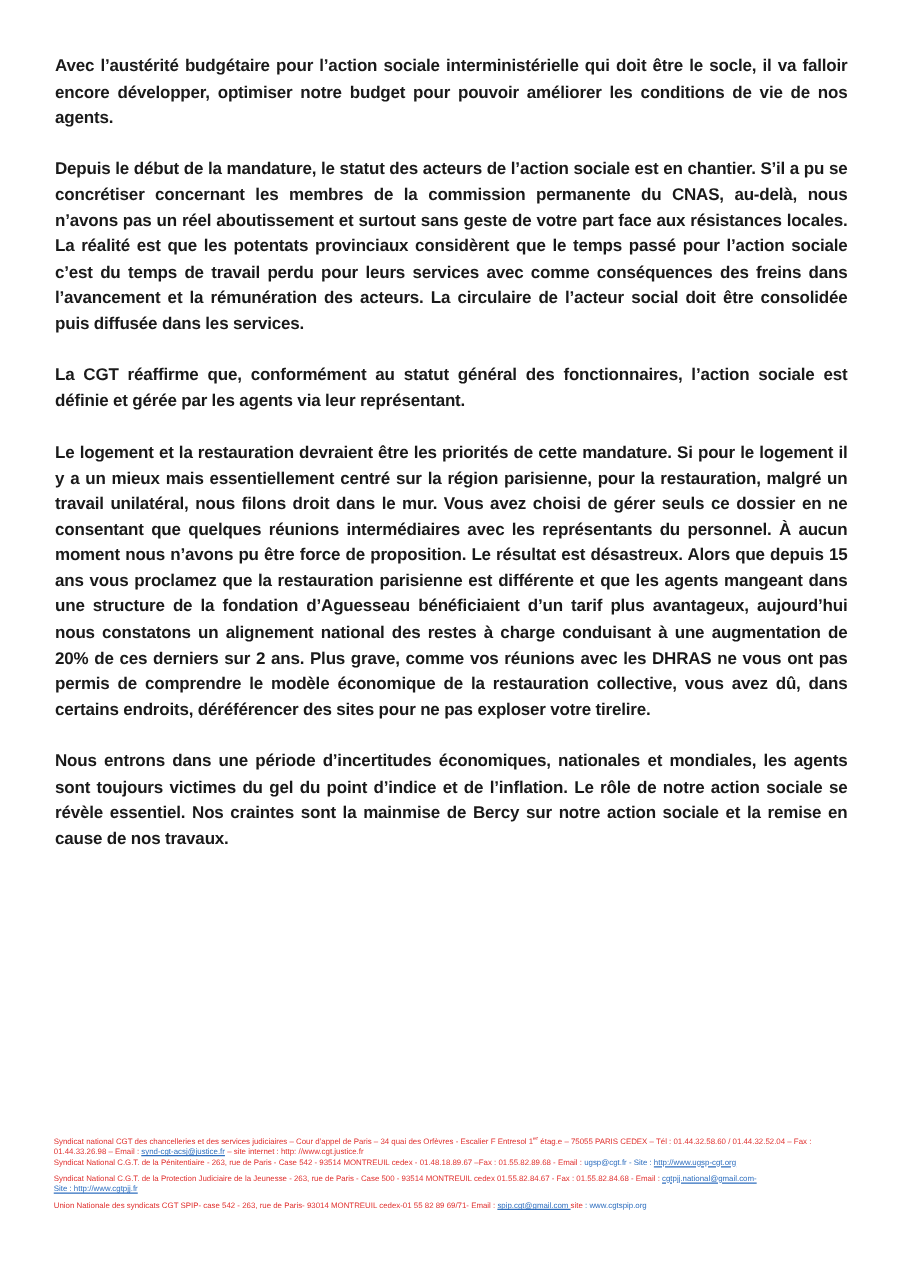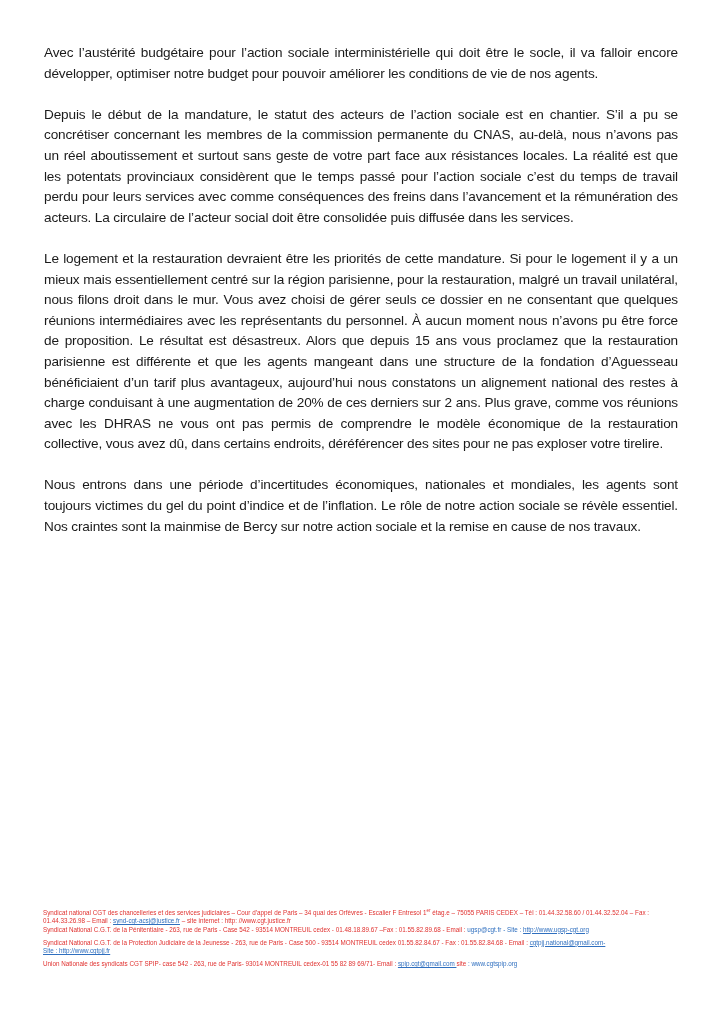--- a/index.html
+++ b/index.html
@@ -27,20 +27,21 @@
       width: 634px;
       font-family: "Liberation Sans", sans-serif;
       font-size: 13.6px;
       line-height: 20.6px;
       color: #1a1a1a;
     }
     .body-text p {
       margin: 0 0 20.6px 0;
       text-align: justify;
       letter-spacing: -0.15px;
+      font-weight: bold;
     }
     .footer {
       position: absolute;
       left: 43px;
       top: 907px;
       width: 640px;
       font-family: "Liberation Sans", sans-serif;
       font-size: 6.3px;
       line-height: 8.2px;
       color: #e0312f;
@@ -60,20 +61,21 @@
     }
   </style>
 </head>
 <body>
 
 <div class="page">
 
   <div class="body-text">
     <p>Avec l’austérité budgétaire pour l’action sociale interministérielle qui doit être le socle, il va falloir encore développer, optimiser notre budget pour pouvoir améliorer les conditions de vie de nos agents.</p>
     <p>Depuis le début de la mandature, le statut des acteurs de l’action sociale est en chantier. S’il a pu se concrétiser concernant les membres de la commission permanente du CNAS, au-delà, nous n’avons pas un réel aboutissement et surtout sans geste de votre part face aux résistances locales. La réalité est que les potentats provinciaux considèrent que le temps passé pour l’action sociale c’est du temps de travail perdu pour leurs services avec comme conséquences des freins dans l’avancement et la rémunération des acteurs. La circulaire de l’acteur social doit être consolidée puis diffusée dans les services.</p>
+    <p>La CGT réaffirme que, conformément au statut général des fonctionnaires, l’action sociale est définie et gérée par les agents via leur représentant.</p>
     <p>Le logement et la restauration devraient être les priorités de cette mandature. Si pour le logement il y a un mieux mais essentiellement centré sur la région parisienne, pour la restauration, malgré un travail unilatéral, nous filons droit dans le mur. Vous avez choisi de gérer seuls ce dossier en ne consentant que quelques réunions intermédiaires avec les représentants du personnel. À aucun moment nous n’avons pu être force de proposition. Le résultat est désastreux. Alors que depuis 15 ans vous proclamez que la restauration parisienne est différente et que les agents mangeant dans une structure de la fondation d’Aguesseau bénéficiaient d’un tarif plus avantageux, aujourd’hui nous constatons un alignement national des restes à charge conduisant à une augmentation de 20% de ces derniers sur 2 ans. Plus grave, comme vos réunions avec les DHRAS ne vous ont pas permis de comprendre le modèle économique de la restauration collective, vous avez dû, dans certains endroits, déréférencer des sites pour ne pas exploser votre tirelire.</p>
     <p>Nous entrons dans une période d’incertitudes économiques, nationales et mondiales, les agents sont toujours victimes du gel du point d’indice et de l’inflation. Le rôle de notre action sociale se révèle essentiel. Nos craintes sont la mainmise de Bercy sur notre action sociale et la remise en cause de nos travaux.</p>
   </div>
 
   <div class="footer">
     <div class="block">
       <span>Syndicat national CGT des chancelleries et des services judiciaires – Cour d’appel de Paris – 34 quai des Orfèvres  - Escalier F Entresol 1</span><sup style="font-size:4.5px;">er</sup><span> étag.e – 75055 PARIS CEDEX – Tél : 01.44.32.58.60 / 01.44.32.52.04 – Fax : 01.44.33.26.98 – Email : </span><span class="link">synd-cgt-acsj@justice.fr</span><span> – site internet : http: //www.cgt.justice.fr</span>
     </div>
     <div class="block">
       <span>Syndicat National C.G.T. de la Pénitentiaire - 263, rue de Paris - Case 542 - 93514 MONTREUIL cedex - 01.48.18.89.67 –Fax : 01.55.82.89.68  - Email :  </span><span class="plain-blue">ugsp@cgt.fr</span><span class="plain-blue"> - Site : </span><span class="link">http://www.ugsp-cgt.org</span>

